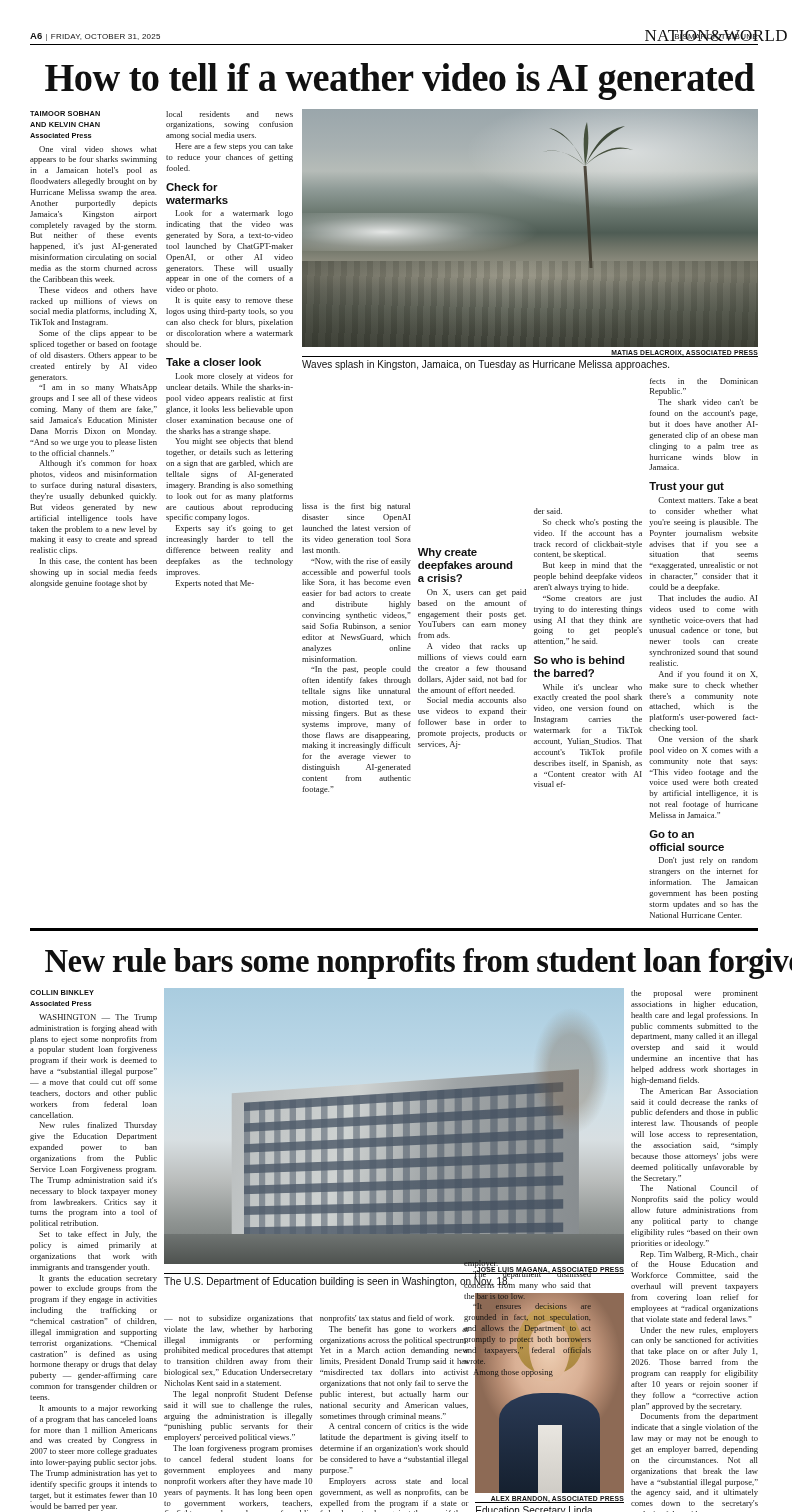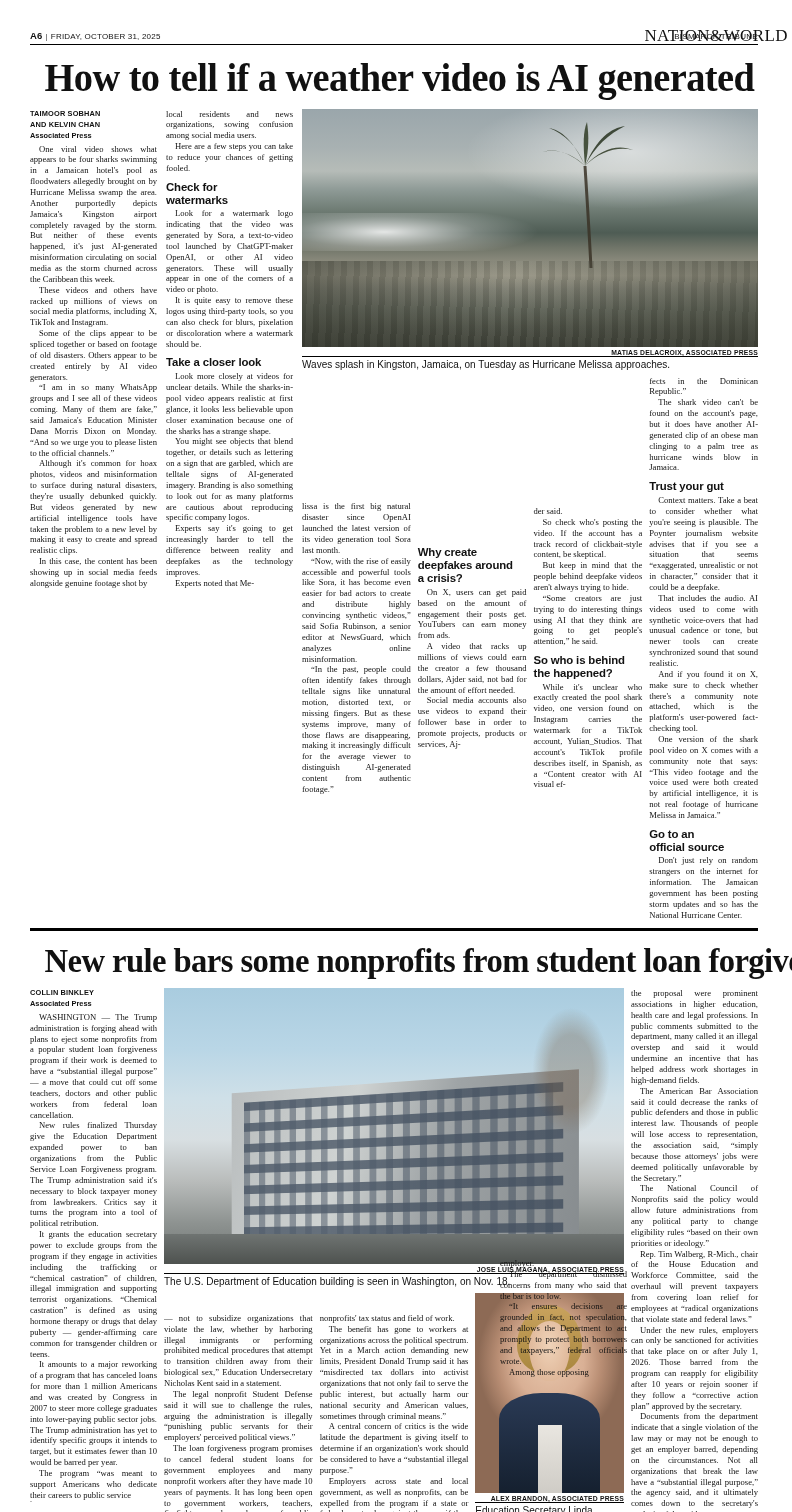--- a/index.html
+++ b/index.html
@@ -295,21 +295,21 @@
             <p class="bt">Social media accounts also use videos to expand their follower base in order to promote projects, products or services, Aj-</p>
           </div>
 
           <div class="col">
             <p class="bt nf">der said.</p>
             <p class="bt">So check who's posting the video. If the account has a track record of clickbait-style content, be skeptical.</p>
             <p class="bt">But keep in mind that the people behind deepfake videos aren't always trying to hide.</p>
             <p class="bt">“Some creators are just trying to do interesting things using AI that they think are going to get people's attention,” he said.</p>
             <h3 class="sub">
               <span>So who is behind</span><br>
-              <span>the happened?</span>
+              <span>the barred?</span>
             </h3>
             <p class="bt">While it's unclear who exactly created the pool shark video, one version found on Instagram carries the watermark for a TikTok account, Yulian_Studios. That account's TikTok profile describes itself, in Spanish, as a “Content creator with AI visual ef-</p>
           </div>
 
           <div class="col">
             <p class="bt nf">fects in the Dominican Republic.”</p>
             <p class="bt">The shark video can't be found on the account's page, but it does have another AI-generated clip of an obese man clinging to a palm tree as hurricane winds blow in Jamaica.</p>
             <h3 class="sub">Trust your gut</h3>
             <p class="bt">Context matters. Take a beat to consider whether what you're seeing is plausible. The Poynter journalism website advises that if you see a situation that seems “exaggerated, unrealistic or not in character,” consider that it could be a deepfake.</p>
             <p class="bt">That includes the audio. AI videos used to come with synthetic voice-overs that had unusual cadence or tone, but newer tools can create synchronized sound that sound realistic.</p>
@@ -332,20 +332,21 @@
 
     <h1 class="headline headline2">New rule bars some nonprofits from student loan forgiveness</h1>
 
     <div class="a2-top">
 
       <div class="a2-left">
         <div class="byline">COLLIN BINKLEY</div>
         <div class="byline-org">Associated Press</div>
         <p class="bt">WASHINGTON — The Trump administration is forging ahead with plans to eject some nonprofits from a popular student loan forgiveness program if their work is deemed to have a “substantial illegal purpose” — a move that could cut off some teachers, doctors and other public workers from federal loan cancellation.</p>
         <p class="bt">New rules finalized Thursday give the Education Department expanded power to ban organizations from the Public Service Loan Forgiveness program. The Trump administration said it's necessary to block taxpayer money from lawbreakers. Critics say it turns the program into a tool of political retribution.</p>
+        <p class="bt">Set to take effect in July, the policy is aimed primarily at organizations that work with immigrants and transgender youth.</p>
         <p class="bt">It grants the education secretary power to exclude groups from the program if they engage in activities including the trafficking or “chemical castration” of children, illegal immigration and supporting terrorist organizations. “Chemical castration” is defined as using hormone therapy or drugs that delay puberty — gender-affirming care common for transgender children or teens.</p>
         <p class="bt">It amounts to a major reworking of a program that has canceled loans for more than 1 million Americans and was created by Congress in 2007 to steer more college graduates into lower-paying public sector jobs. The Trump administration has yet to identify specific groups it intends to target, but it estimates fewer than 10 would be barred per year.</p>
         <p class="bt">The program “was meant to support Americans who dedicate their careers to public service</p>
       </div>
 
       <div class="a2-mid">
         <div class="photo ph-building">
           <div class="bldg">
             <div class="bldg-win"></div>
           </div>
@@ -390,21 +391,21 @@
       <div class="a2-right">
         <p class="bt nf">the proposal were prominent associations in higher education, health care and legal professions. In public comments submitted to the department, many called it an illegal overstep and said it would undermine an incentive that has helped address work shortages in high-demand fields.</p>
         <p class="bt">The American Bar Association said it could decrease the ranks of public defenders and those in public interest law. Thousands of people will lose access to representation, the association said, “simply because those attorneys' jobs were deemed politically unfavorable by the Secretary.”</p>
         <p class="bt">The National Council of Nonprofits said the policy would allow future administrations from any political party to change eligibility rules “based on their own priorities or ideology.”</p>
         <p class="bt">Rep. Tim Walberg, R-Mich., chair of the House Education and Workforce Committee, said the overhaul will prevent taxpayers from covering loan relief for employees at “radical organizations that violate state and federal laws.”</p>
         <p class="bt">Under the new rules, employers can only be sanctioned for activities that take place on or after July 1, 2026. Those barred from the program can reapply for eligibility after 10 years or rejoin sooner if they follow a “corrective action plan” approved by the secretary.</p>
         <p class="bt">Documents from the department indicate that a single violation of the law may or may not be enough to get an employer barred, depending on the circumstances. Not all organizations that break the law have a “substantial illegal purpose,” the agency said, and it ultimately comes down to the secretary's analysis of the evidence.</p>
       </div>
     </div>
 
-    <div style="position:absolute; left: 464px; top: 1258px; width: 127px; margin-left: 36px;">
+    <div style="position:absolute; left: 464px; top: 1258px; width: 127px;">
       <p class="bt nf">employer.</p>
       <p class="bt">The department dismissed concerns from many who said that the bar is too low.</p>
       <p class="bt">“It ensures decisions are grounded in fact, not speculation, and allows the Department to act promptly to protect both borrowers and taxpayers,” federal officials wrote.</p>
       <p class="bt">Among those opposing</p>
     </div>
   </div>
 
   <div class="bottom-bar">.</div>
 </div>
 

